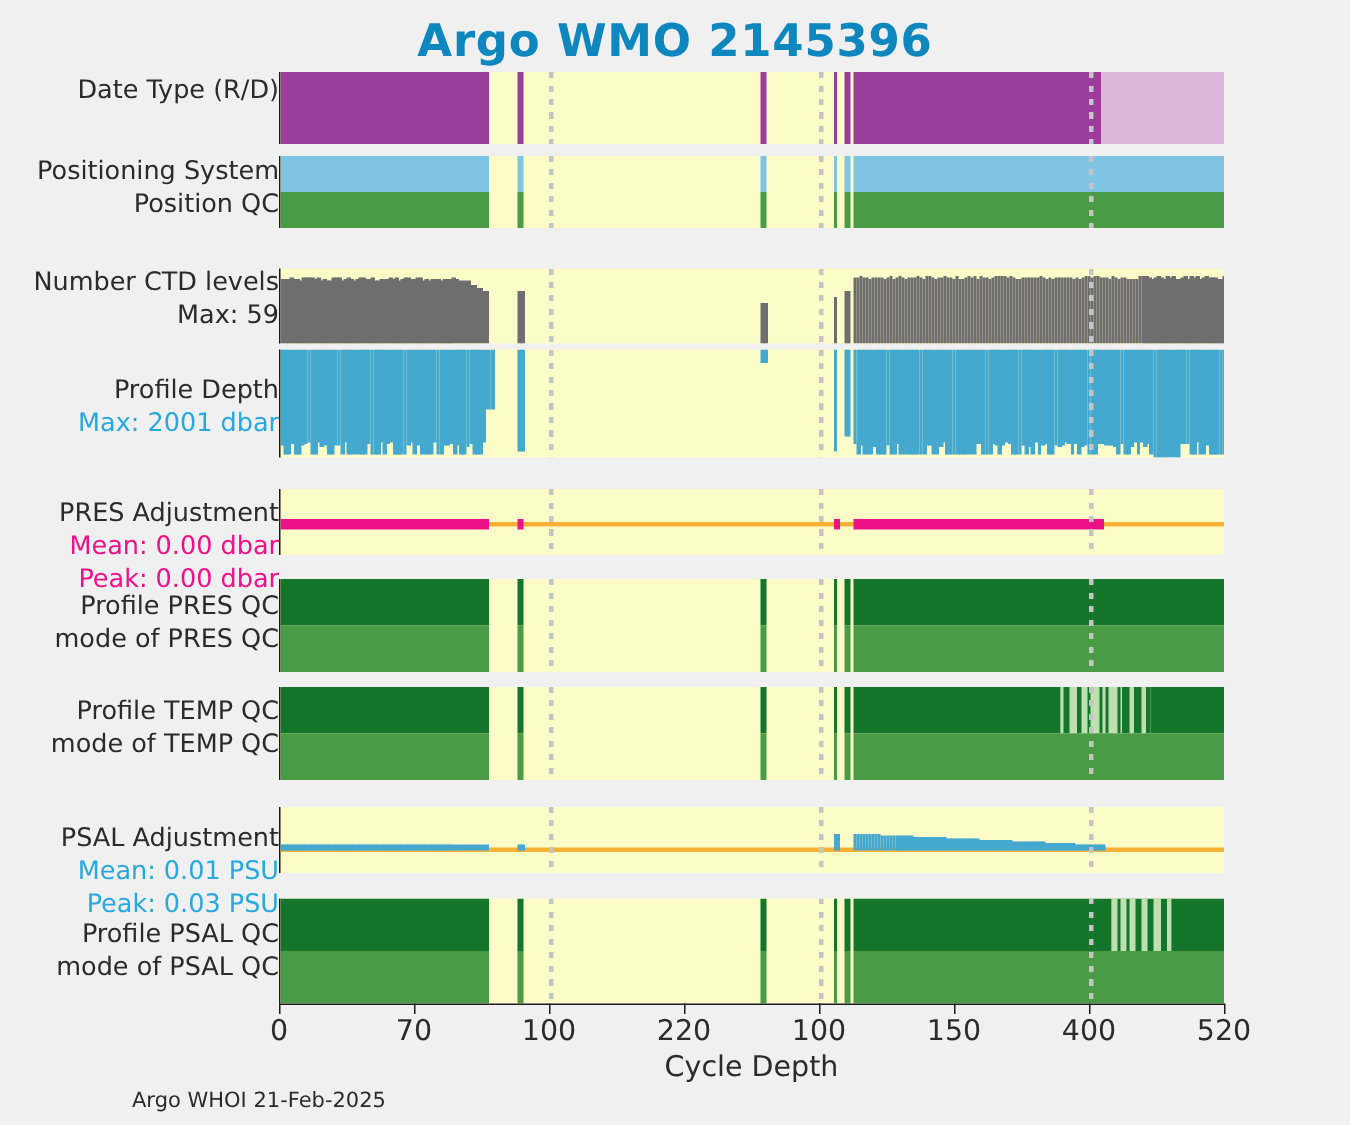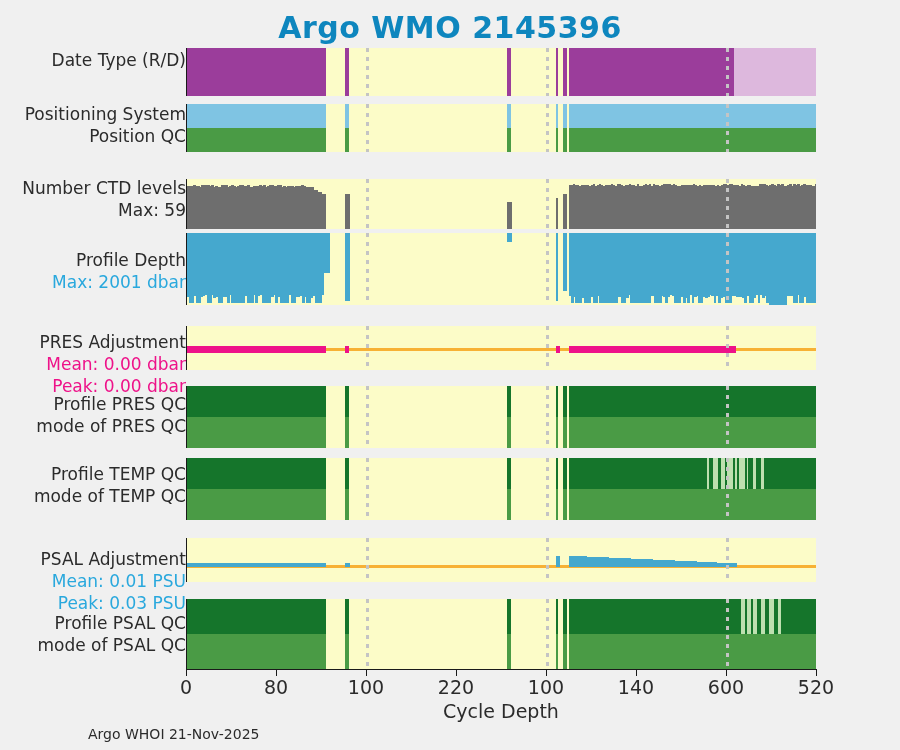--- a/index.html
+++ b/index.html
@@ -780,28 +780,28 @@
         <div class="grid" style="left: 539px;"></div>
       </div>
     </div>
 </div>
 
 <div id="xaxis"></div>
 <div id="xticks">
     <div class="tick" style="left: 186px; top: 669px; position: absolute;"></div>
     <div class="ticklab" style="left: 186px; top: 676px; position: absolute;">0</div>
     <div class="tick" style="left: 276px; top: 669px; position: absolute;"></div>
-    <div class="ticklab" style="left: 276px; top: 676px; position: absolute;">80</div>
+    <div class="ticklab" style="left: 276px; top: 676px; position: absolute;">70</div>
     <div class="tick" style="left: 366px; top: 669px; position: absolute;"></div>
     <div class="ticklab" style="left: 366px; top: 676px; position: absolute;">100</div>
     <div class="tick" style="left: 456px; top: 669px; position: absolute;"></div>
     <div class="ticklab" style="left: 456px; top: 676px; position: absolute;">220</div>
     <div class="tick" style="left: 546px; top: 669px; position: absolute;"></div>
     <div class="ticklab" style="left: 546px; top: 676px; position: absolute;">100</div>
     <div class="tick" style="left: 636px; top: 669px; position: absolute;"></div>
-    <div class="ticklab" style="left: 636px; top: 676px; position: absolute;">140</div>
+    <div class="ticklab" style="left: 636px; top: 676px; position: absolute;">150</div>
     <div class="tick" style="left: 726px; top: 669px; position: absolute;"></div>
-    <div class="ticklab" style="left: 726px; top: 676px; position: absolute;">600</div>
+    <div class="ticklab" style="left: 726px; top: 676px; position: absolute;">400</div>
     <div class="tick" style="left: 816px; top: 669px; position: absolute;"></div>
     <div class="ticklab" style="left: 816px; top: 676px; position: absolute;">520</div>
   </div>
 <div id="xlabel">Cycle Depth</div>
-<div id="credit">Argo WHOI 21-Nov-2025</div>
+<div id="credit">Argo WHOI 21-Feb-2025</div>
 
 </body></html>

